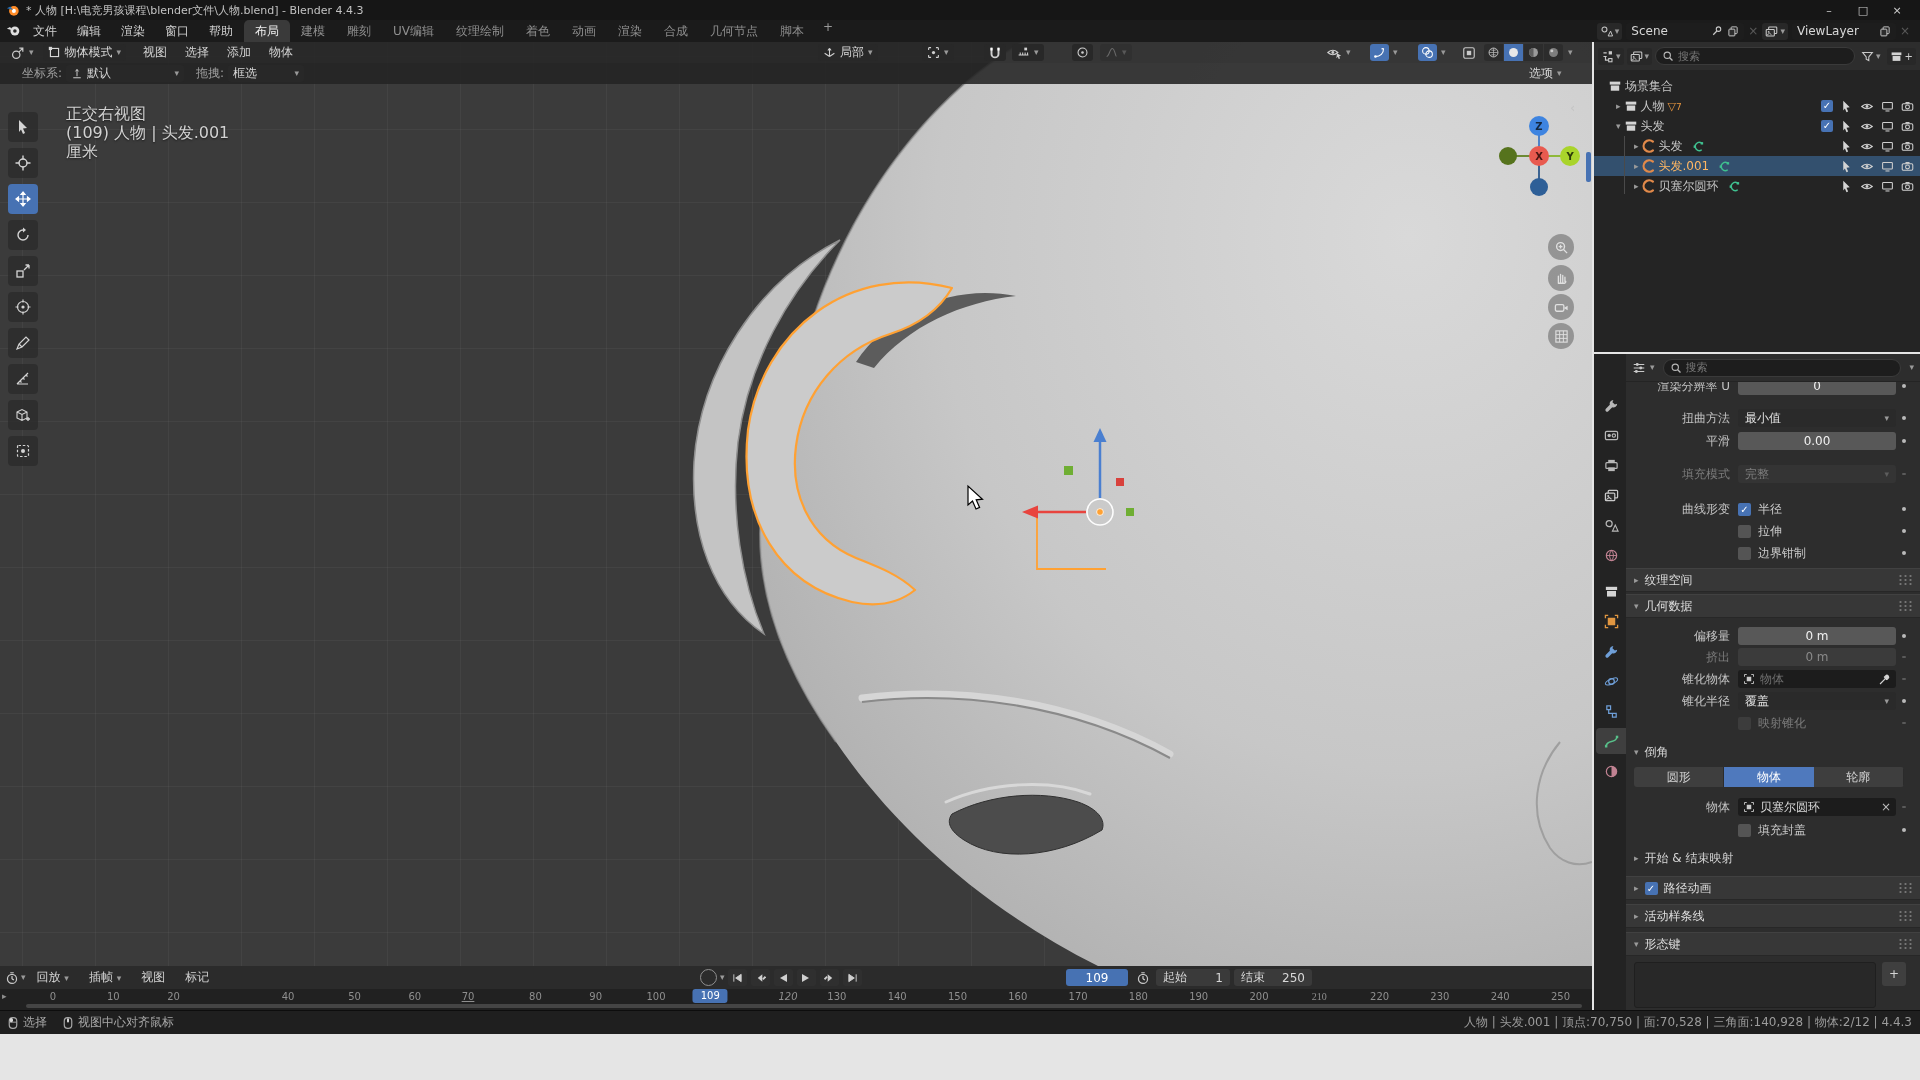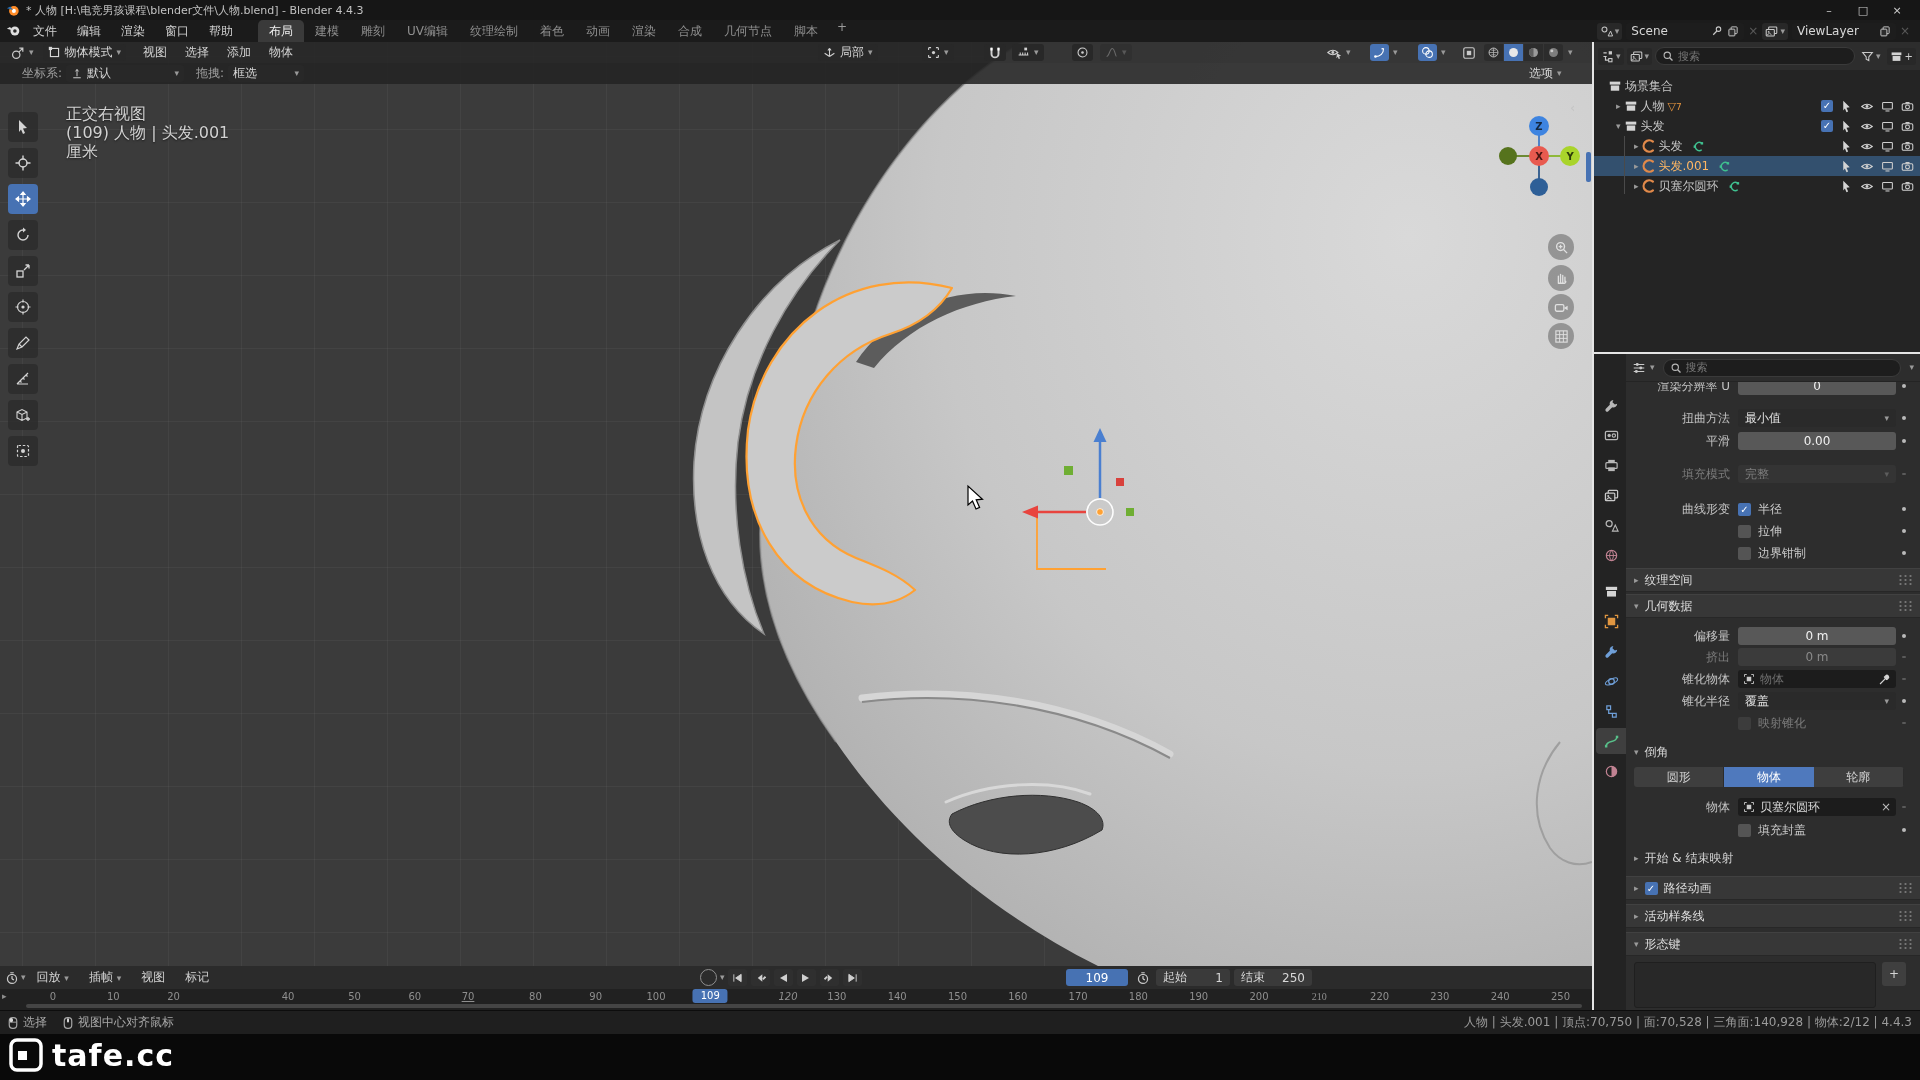--- a/index.html
+++ b/index.html
@@ -11,21 +11,21 @@
   svg.ic{display:block;flex:none}
   .chev{color:#9a9a9a;font-size:9px;line-height:1}
   
   #titlebar{left:0;top:0;width:1920px;height:20px;background:#161616;display:flex;align-items:center;padding:0 6px;gap:6px}
   #titlebar .title{color:#c2c2c2;font-size:11px;white-space:nowrap}
   #winbtns{margin-left:auto;display:flex}
   #winbtns>div{width:34px;height:20px;display:flex;align-items:center;justify-content:center;color:#cfcfcf;font-size:11px}
   
   #topbar{left:0;top:20px;width:1920px;height:22px;background:#1b1b1b;display:flex;align-items:center;padding:0 6px;gap:2px}
   #topbar .menu{padding:0 9px;color:#cfcfcf;font-size:12px;line-height:22px}
-  #tabs{display:flex;margin-left:14px}
+  #tabs{display:flex;}
   #tabs .tab{padding:0 11px;line-height:22px;color:#8f8f8f;font-size:12px;border-radius:5px 5px 0 0}
   #tabs .tab.on{background:#3a3a3a;color:#efefef}
   #tabs .plus{padding:0 8px;color:#9a9a9a}
   #topright{margin-left:auto;display:flex;align-items:center;gap:4px;padding-right:4px}
   .idbtn{background:#282828;border-radius:3px;height:17px;display:flex;align-items:center;padding:0 3px;gap:2px}
   .idfield{background:#1d1d1d;border-radius:3px;height:17px;display:flex;align-items:center;padding:0 5px;gap:4px;color:#d8d8d8}
   .dim{opacity:.35}
   
   #viewport{left:0;top:42px;width:1592px;height:924px;background-color:#3b3b3b;overflow:hidden;
     background-image:linear-gradient(rgba(255,255,255,.040) 1px,transparent 1px),linear-gradient(90deg,rgba(255,255,255,.040) 1px,transparent 1px);
@@ -1116,23 +1116,14 @@
     </span>
     <span class="hint">
       <svg class="ic" width="10" height="14">
           <use href="#s-mouse2"></use>
         </svg>
       <span>视图中心对齐鼠标</span>
     </span>
     <span id="statusright">人物 | 头发.001 | 顶点:70,750 | 面:70,528 | 三角面:140,928 | 物体:2/12 | 4.4.3</span>
   </div>
 
-  <div id="bottomstrip" class="abs">
-    <div id="watermark">
-      <svg class="ic" width="36" height="36" viewBox="0 0 36 36">
-        <rect x="3" y="3" width="30" height="30" rx="6" fill="none" stroke="#fff" stroke-width="3.5"></rect>
-        <rect x="10" y="14" width="9" height="9" fill="#fff"></rect>
-      </svg>
-      <span id="wmtext">tafe.cc</span>
-    </div>
-  </div>
 
 </div>
 
 </body></html>

